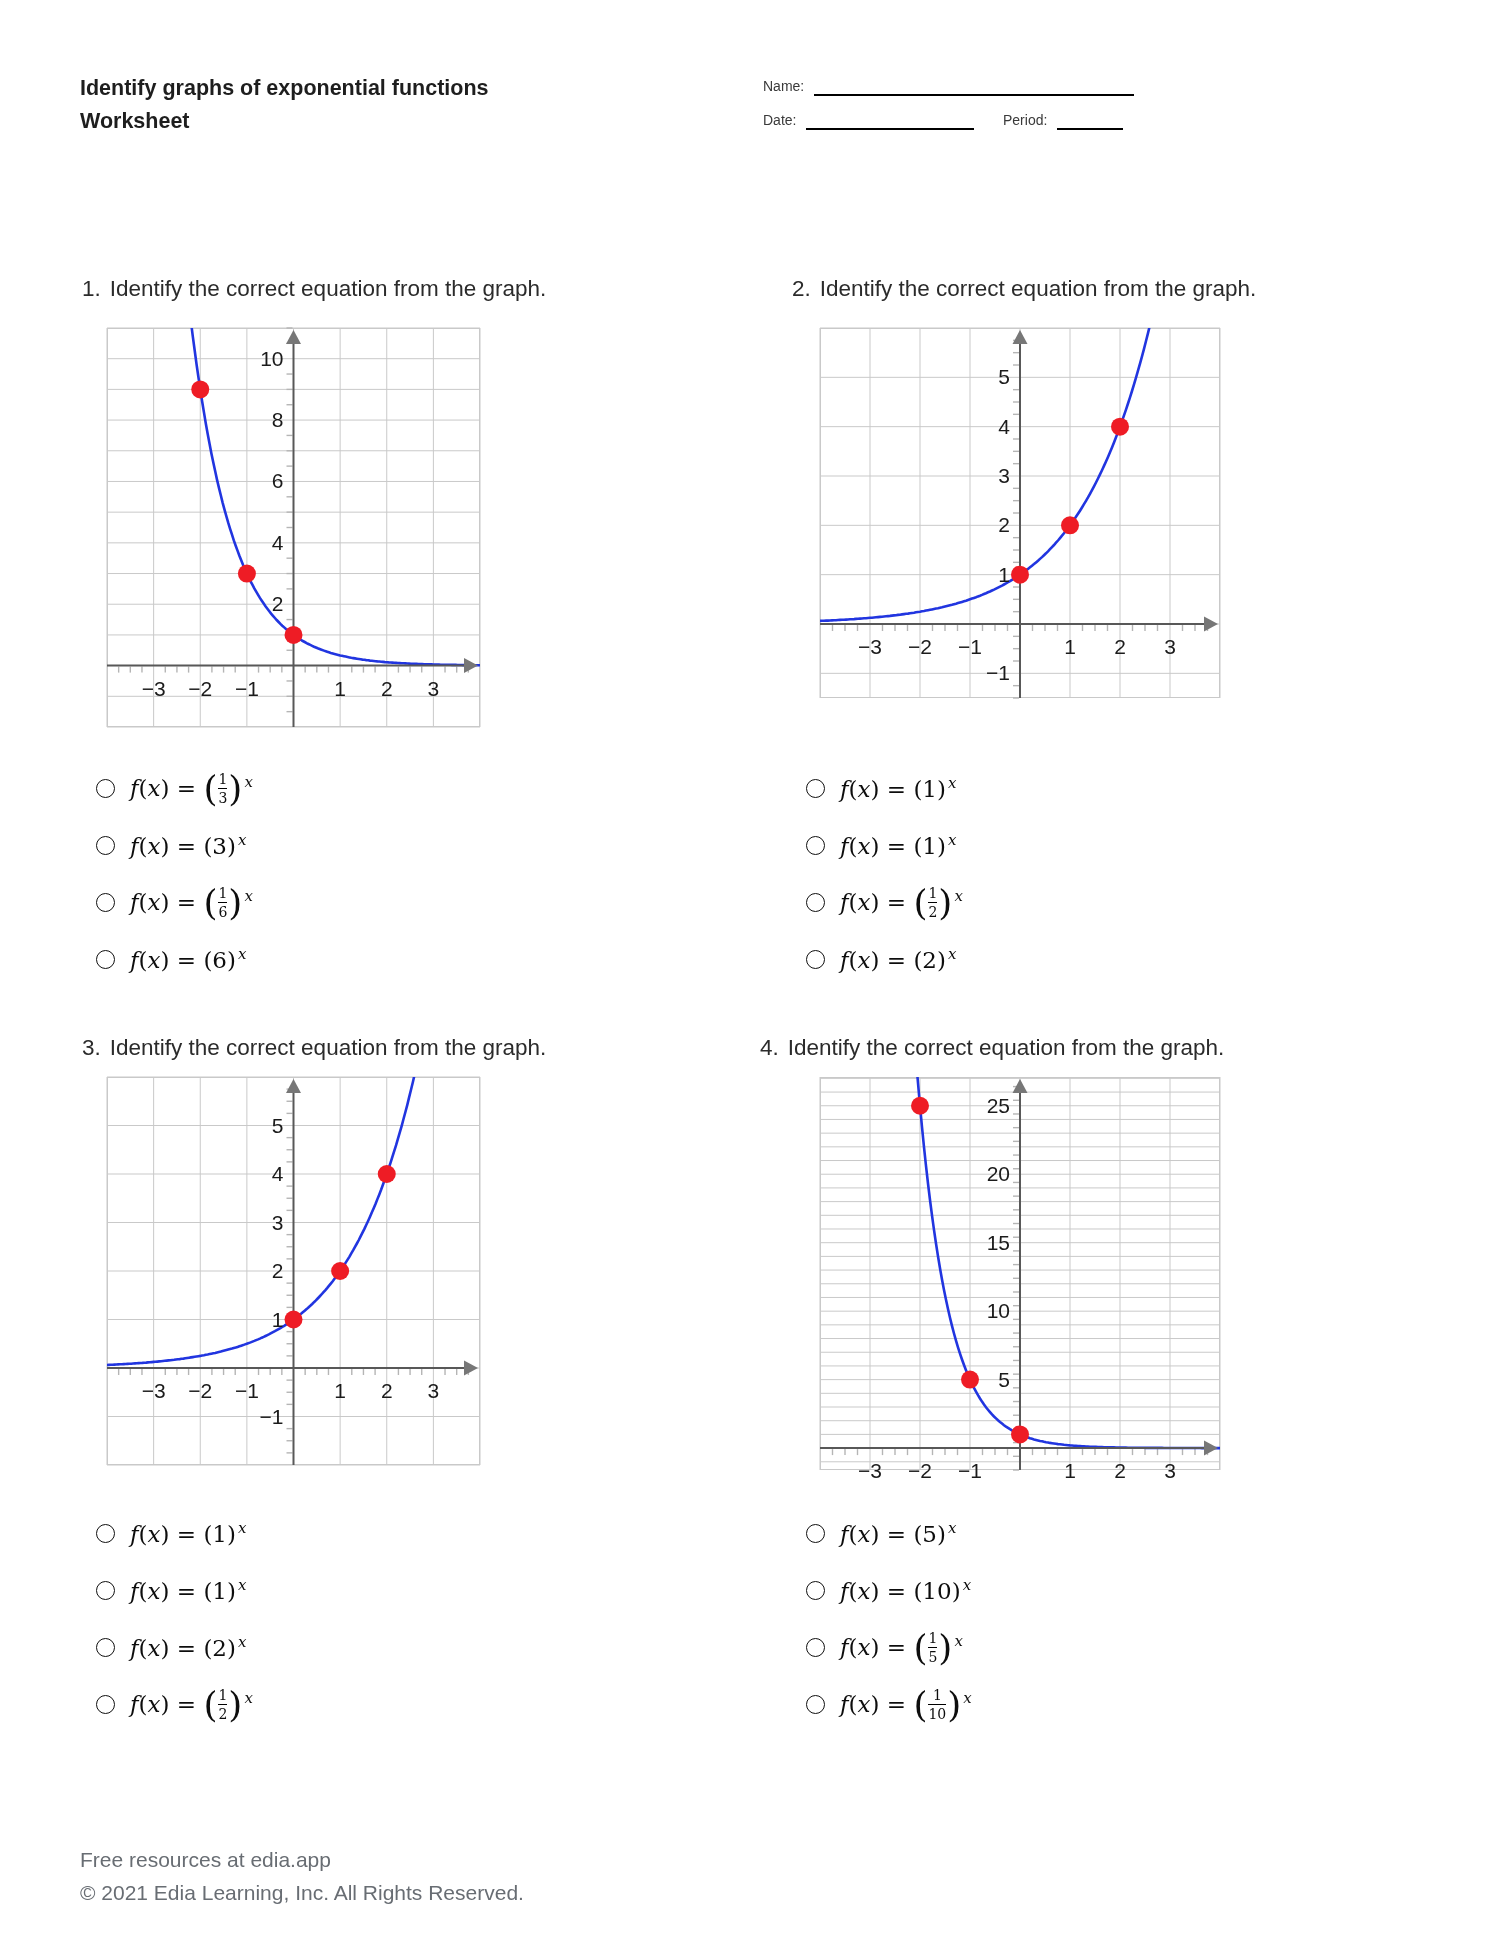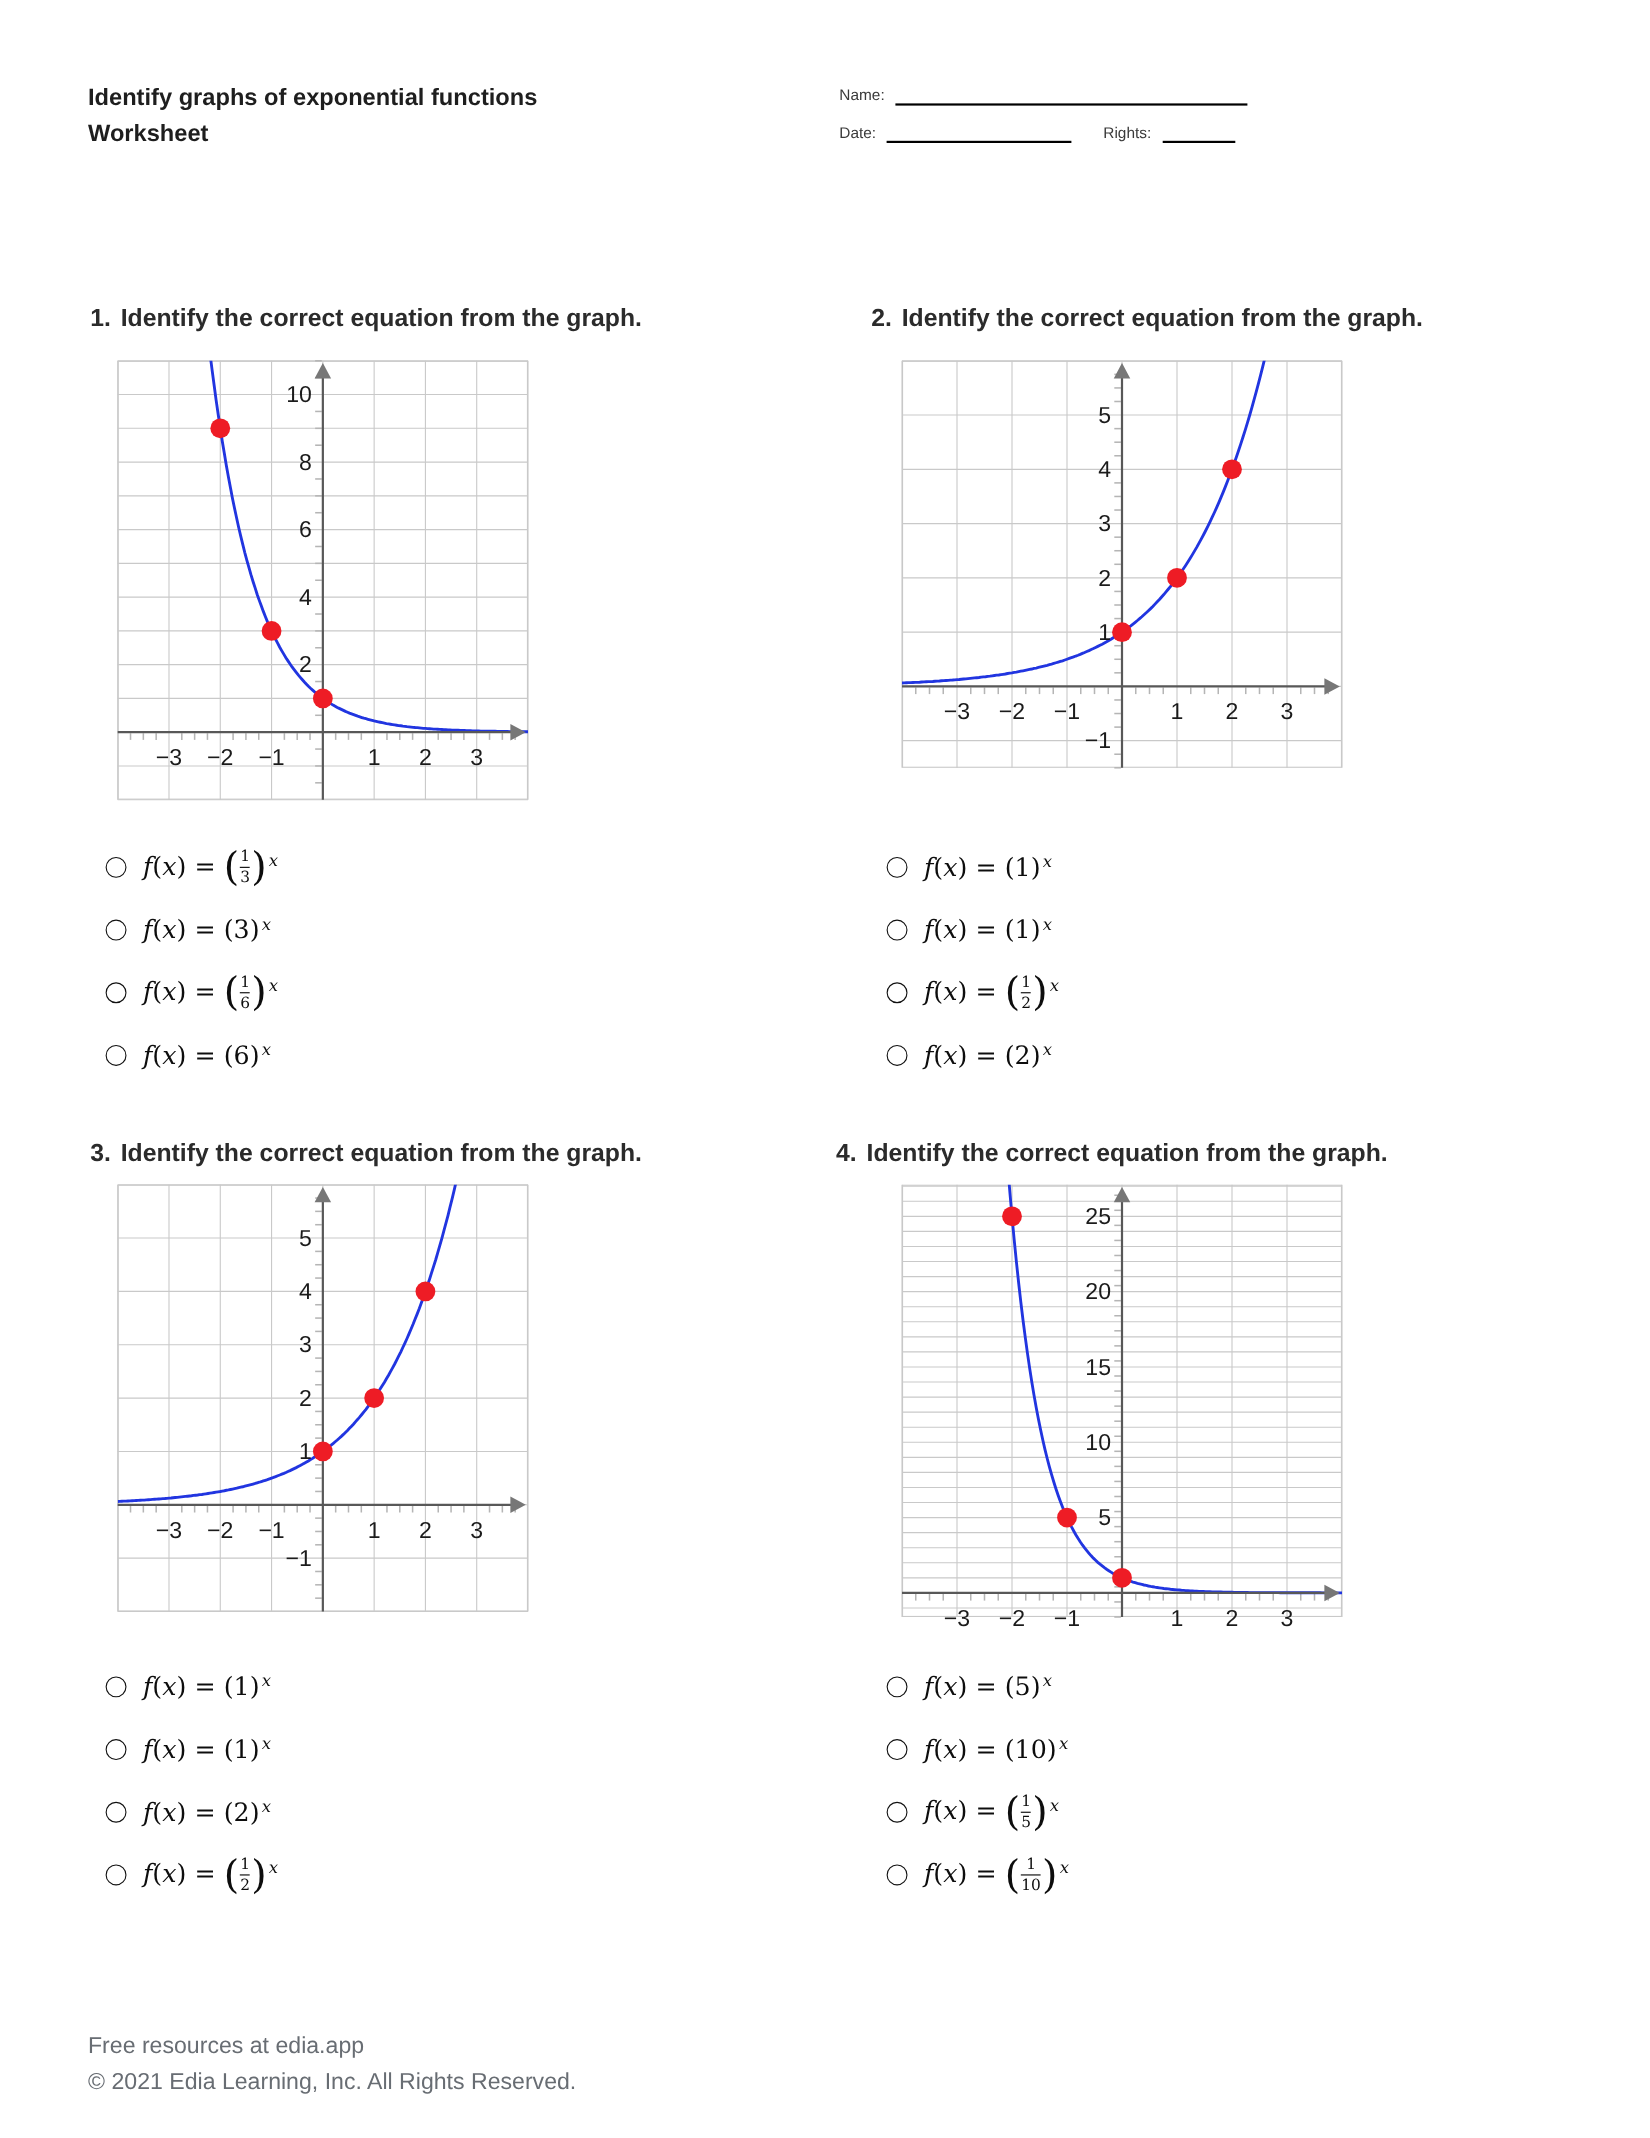--- a/index.html
+++ b/index.html
@@ -6,21 +6,21 @@
   body{width:1500px;height:1944px;position:relative;font-family:"Liberation Sans",sans-serif;color:#222;}
   .abs{position:absolute;}
 
   
   .doc-title{font-size:21.5px;font-weight:bold;color:#1e1e1e;line-height:33px;}
   .field{display:flex;align-items:flex-end;font-size:14px;color:#3a3a3a;}
   .flabel{margin-right:10px;line-height:20px;}
   .fline{display:inline-block;border-bottom:2px solid #000;height:17px;}
 
   
-  .prompt{font-size:22.5px;color:#2b2b2b;font-weight:700;}
+  .prompt{font-size:22.5px;color:#2b2b2b;font-weight:400;}
   .prompt .pnum{margin-right:9px;}
   svg.graph{overflow:visible;display:block;}
   svg text{font-family:"Liberation Sans",sans-serif;font-size:21px;fill:#1b1b1b;}
 
   
   .opts{display:flex;flex-direction:column;}
   .opt{display:flex;align-items:center;height:57px;cursor:default;}
   .radio{width:17px;height:17px;border:1.8px solid #101010;border-radius:50%;background:#fff;flex:0 0 auto;margin-right:15px;}
   .formula{font-family:"DejaVu Serif",serif;font-size:23px;color:#0d0d0d;white-space:pre;display:inline-flex;align-items:center;}
   .formula .mi{font-style:italic;}
@@ -43,21 +43,21 @@
 
 <div class="abs field" style="left:763px;top:76px;">
   <span class="flabel">Name:</span>
   <span class="fline" style="width:320px;"></span>
 </div>
 <div class="abs field" style="left:763px;top:110px;">
   <span class="flabel">Date:</span>
   <span class="fline" style="width:168px;"></span>
 </div>
 <div class="abs field" style="left:1003px;top:110px;">
-  <span class="flabel">Rights:</span>
+  <span class="flabel">Period:</span>
   <span class="fline" style="width:66px;"></span>
 </div>
 
 <div class="abs prompt" style="left:82px;top:276px;">
   <span class="pnum">1.</span><span>Identify the correct equation from the graph.</span>
 </div>
 <svg class="graph abs" style="left:107px;top:328px;" width="373" height="399">
     <rect x="0.5" y="0.5" width="372" height="398" fill="#fff" stroke="#c9c9c9" stroke-width="1"></rect>
     <line x1="0" y1="0" x2="0" y2="399" stroke="#c9c9c9" stroke-width="1"></line>
     <line x1="46.625" y1="0" x2="46.625" y2="399" stroke="#c9c9c9" stroke-width="1"></line>

